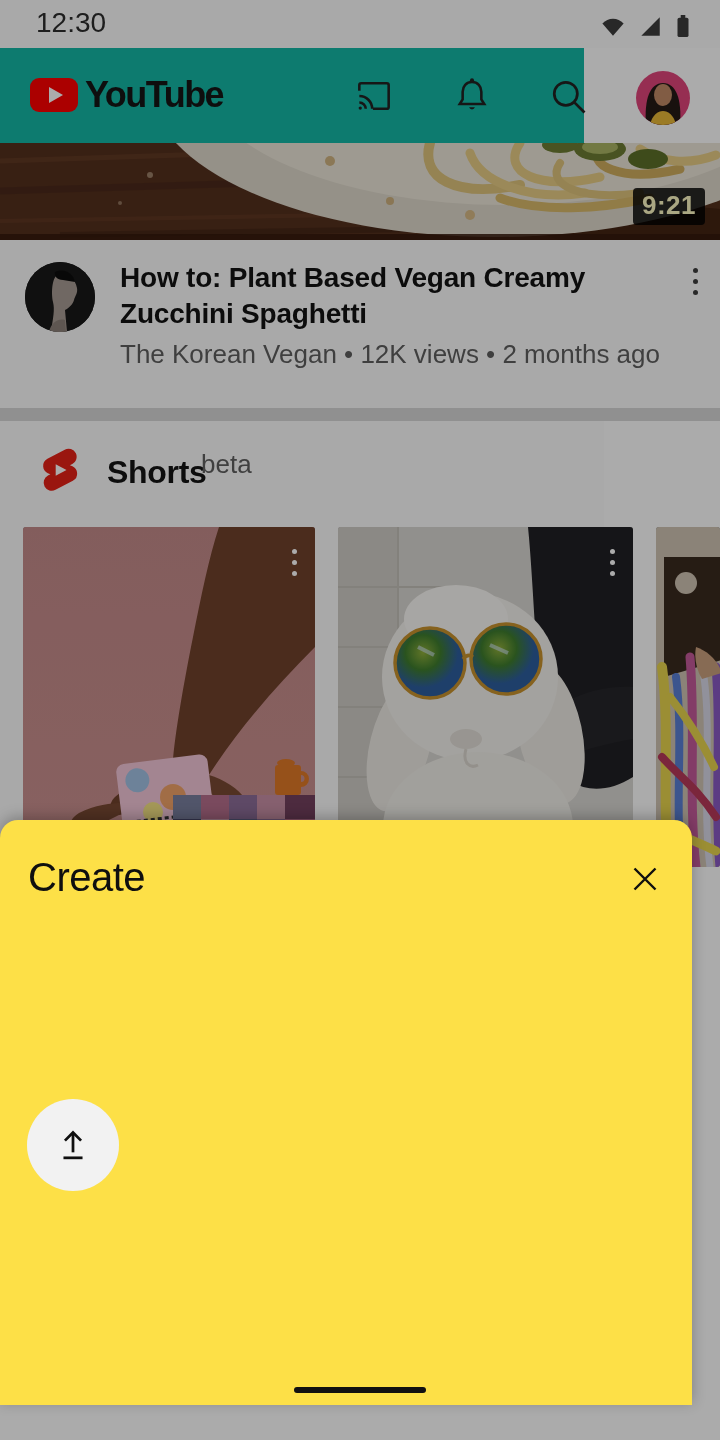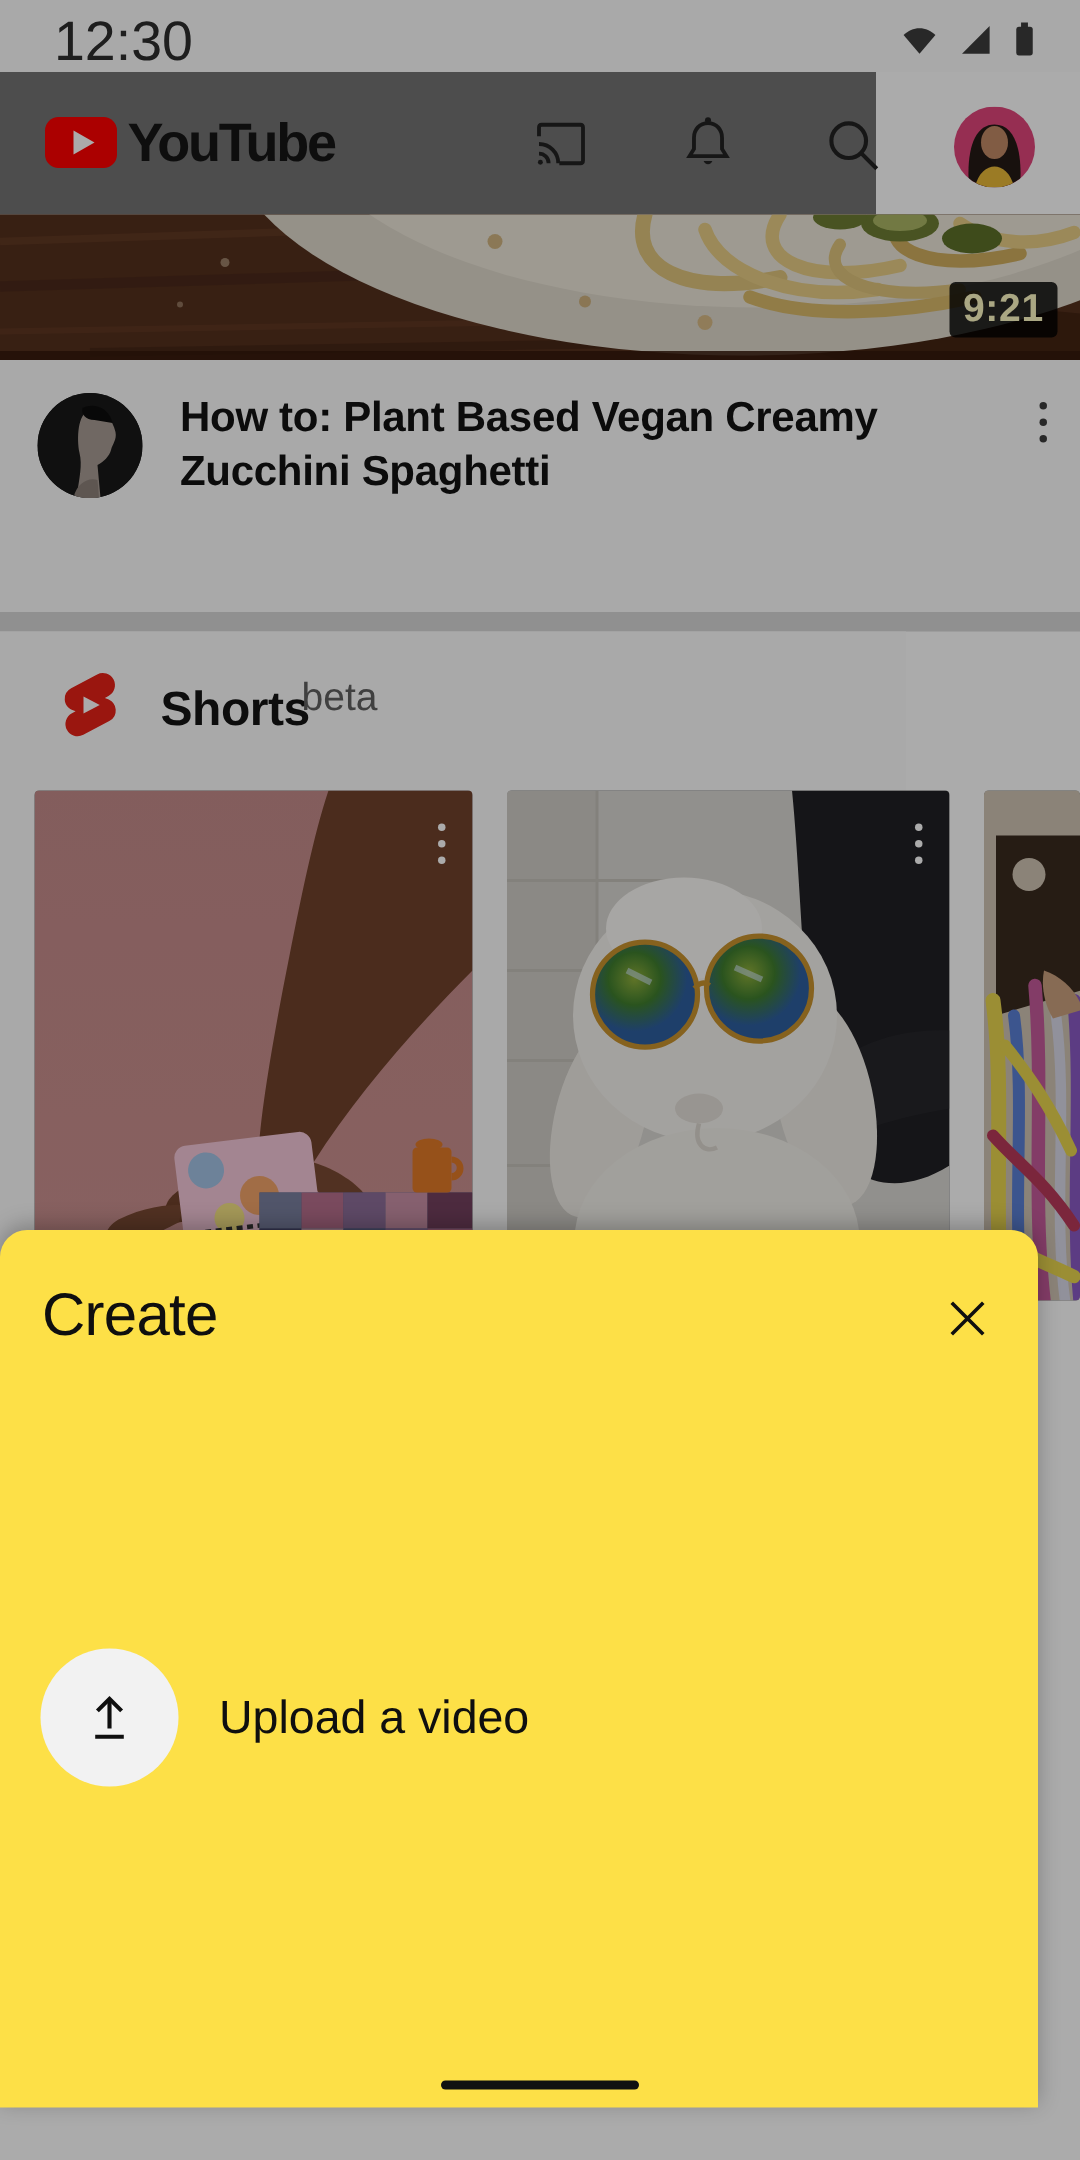--- a/index.html
+++ b/index.html
@@ -2,25 +2,25 @@
 <html style="--beta-blue: #1565d9; --yt-red: #ff0000;"><head>
 <meta charset="utf-8">
 <style>
   html,body{margin:0;padding:0;background:#000;}
   .screen{position:relative;width:720px;height:1440px;overflow:hidden;background:#fff;
           font-family:"Liberation Sans",sans-serif;-webkit-font-smoothing:antialiased;}
 
   
   .app-layer{position:absolute;inset:0;background:#fff;}
   .status-bar{position:absolute;top:0;left:0;width:720px;height:48px;background:#fdfdfd;}
-  .status-time{position:absolute;left:36px;top:7px;font-size:37px;color:#2e2e2e;}
+  .status-time{position:absolute;left:36px;top:7px;font-size:28px;color:#2e2e2e;}
   .status-icons{position:absolute;right:26px;top:11px;display:flex;gap:8px;align-items:center;}
   .status-icons svg{display:block;}
 
-  .app-header{position:absolute;top:48px;left:0;width:584px;height:95px;background:#737373;}
+  .app-header{position:absolute;top:48px;left:0;width:584px;height:95px;background:#14b8a6;}
   .yt-logo{position:absolute;left:30px;top:26px;display:flex;align-items:center;gap:7px;}
   .yt-mark{width:48px;height:34px;border-radius:9px;background:var(--yt-red,#f00);
            display:flex;align-items:center;justify-content:center;}
   .yt-mark .tri{width:0;height:0;border-left:14px solid #fff;border-top:8px solid transparent;border-bottom:8px solid transparent;margin-left:3px;}
   .yt-word{font-size:36px;font-weight:700;letter-spacing:-1.5px;color:#161616;}
   .hdr-icon{position:absolute;top:26px;width:44px;height:44px;}
   .hdr-icon svg{display:block;}
   .hdr-avatar{position:absolute;left:636px;top:23px;width:54px;height:54px;border-radius:50%;overflow:hidden;}
 
   .video-thumb{position:absolute;top:143px;left:0;width:720px;height:97px;overflow:hidden;background:#54301d;}
@@ -162,20 +162,21 @@
     <div class="video-info">
       <span class="channel-avatar">
         <svg width="70" height="70" viewBox="0 0 70 70">
           <rect width="70" height="70" fill="#181818"></rect>
           <path d="M34 12 C42 10 50 16 52 26 C53 31 50 34 49 38 C48 42 44 46 40 48 L42 70 L26 70 C28 56 30 48 28 40 C26 30 27 14 34 12 Z" fill="#a89c94"></path>
           <path d="M30 10 C38 6 48 10 50 20 L38 18 C32 18 29 14 30 10 Z" fill="#0d0d0d"></path>
           <path d="M24 70 C26 60 34 56 40 58 L41 70 Z" fill="#8c817a"></path>
         </svg>
       </span>
       <div class="video-title">How to: Plant Based Vegan Creamy Zucchini Spaghetti</div>
+      <div class="video-meta">The Korean Vegan • 12K views • 2 months ago</div>
       <span class="kebab video-kebab">
           <i></i>
           <i></i>
           <i></i>
         </span>
     </div>
 
     <div class="section-gap"></div>
 
     <div class="shorts-section">
@@ -309,19 +310,18 @@
 
 
     <div class="sheet-row" style="top:279px">
       <span class="row-circle">
         <svg width="44" height="44" viewBox="0 0 24 24" fill="none" stroke="#0f0f0f" stroke-width="1.5">
           <path d="M12 16 V5.6"></path>
           <path d="M7.6 9.6 L12 5.2 L16.4 9.6"></path>
           <path d="M6.8 19 H17.2"></path>
         </svg>
       </span>
-      <span class="row-label">Upload a video</span>
     </div>
 
 
     <div class="home-indicator"></div>
   </div>
 </div>
 
 </body></html>

